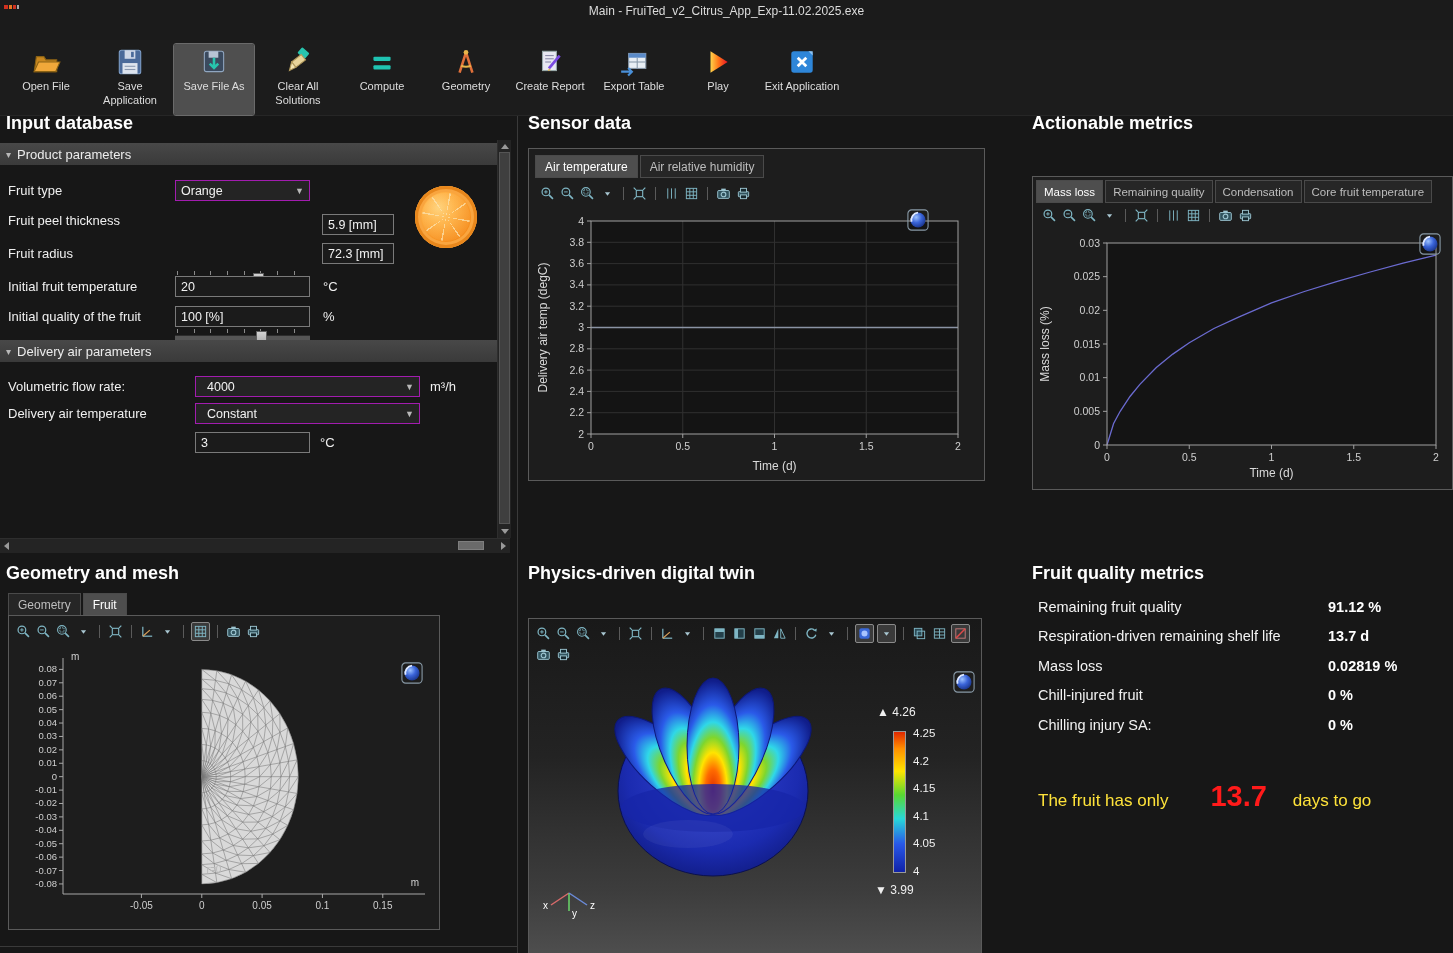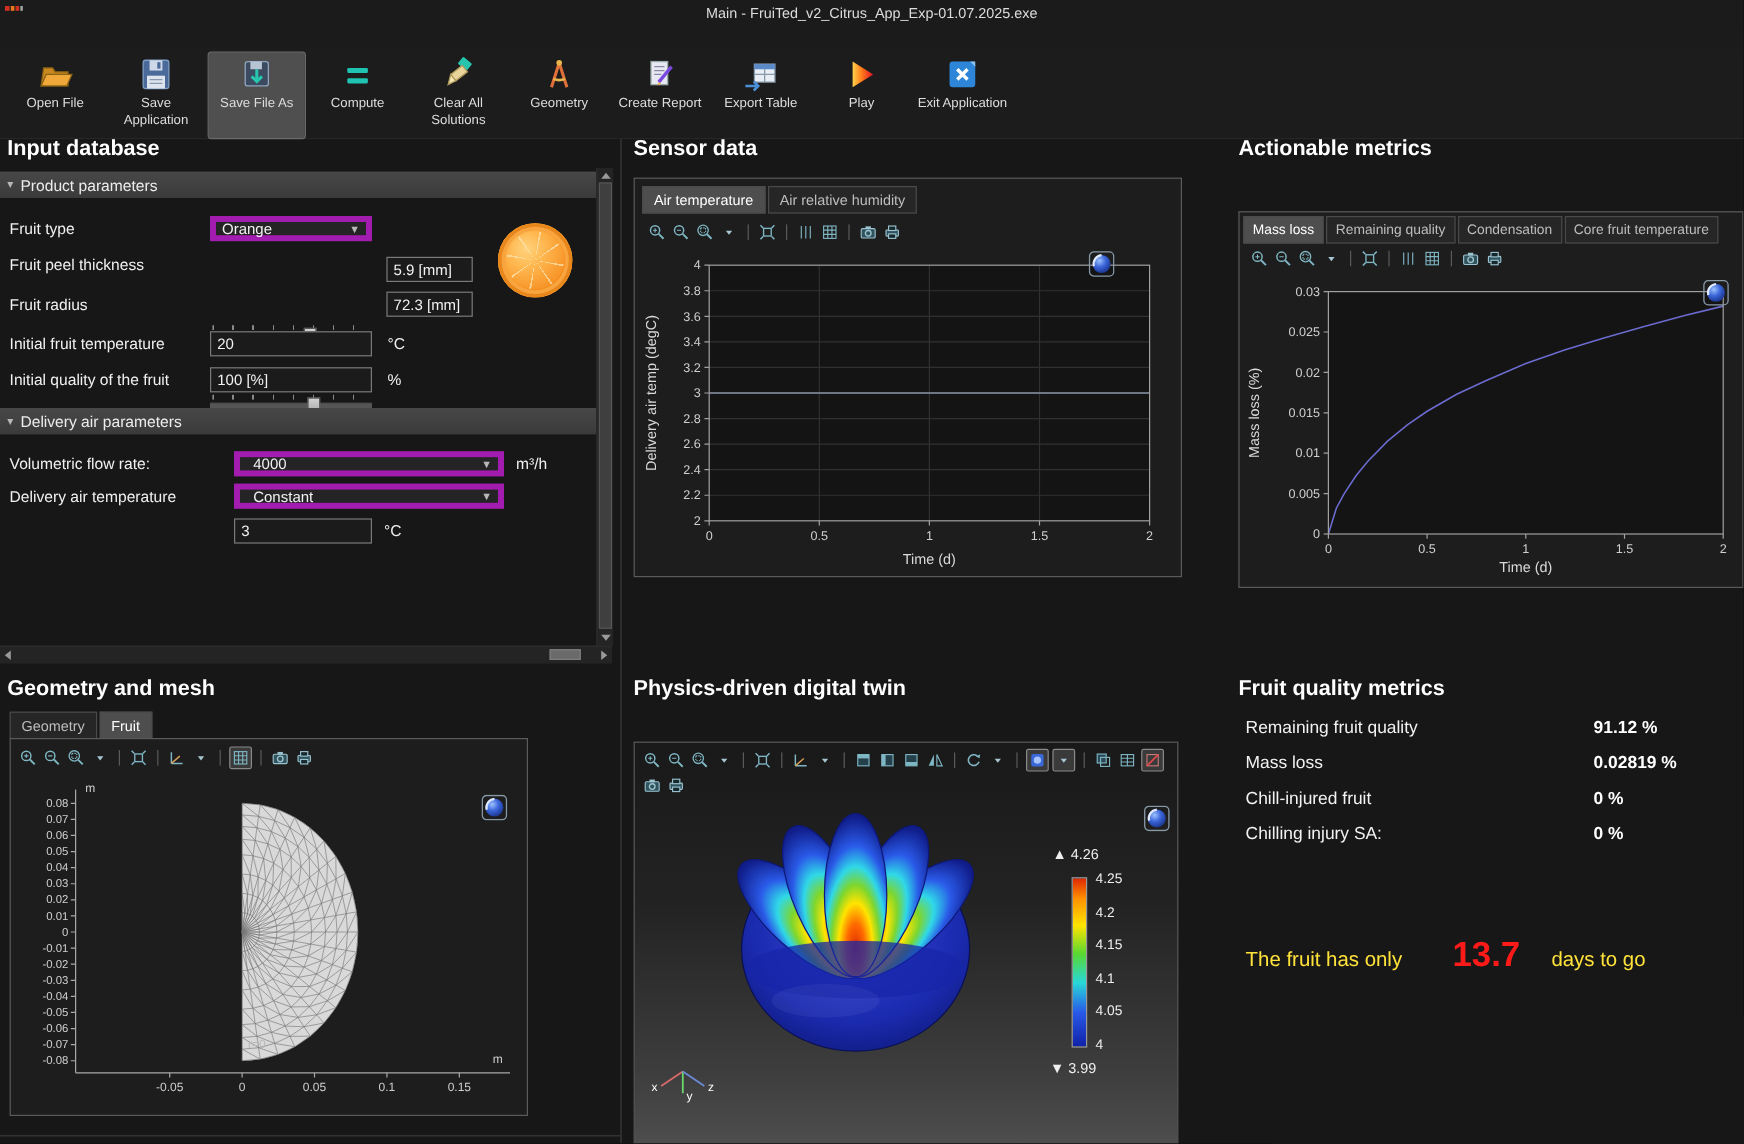--- a/index.html
+++ b/index.html
@@ -30,21 +30,21 @@
   
   .plot-toolbar{display:flex;align-items:center;gap:3px;}
   .pticon{width:17px;height:17px;display:inline-flex;align-items:center;justify-content:center;}
   .pticon svg{width:15px;height:15px;}
   .pticon.boxed{border:1px solid #8a8a8a;background:#3a3a3a;border-radius:2px;}
   .tsep{width:1px;height:13px;background:#5a5a5a;margin:0 4px;}
   
   .sec-hdr{left:0;width:497px;height:22px;background:linear-gradient(#484848,#3a3a3a);display:flex;align-items:center;font-size:13px;color:#ececec;padding-left:6px;box-sizing:border-box;gap:6px;}
   .sec-caret{color:#b8b8b8;font-size:10px;}
   .f-label{font-size:13px;color:#f0f0f0;height:21px;display:flex;align-items:center;}
-  .dropdown{background:#242424;border:5px solid #a21caf;height:21px;display:flex;align-items:center;justify-content:space-between;padding:0 5px;font-size:12.5px;color:#f2f2f2;box-sizing:border-box;}
+  .dropdown{background:#242424;border:1px solid #a21caf;height:21px;display:flex;align-items:center;justify-content:space-between;padding:0 5px;font-size:12.5px;color:#f2f2f2;box-sizing:border-box;}
   .dropdown .dd-caret{color:#b8b8b8;font-size:9px;}
   .valbox{background:#1b1b1b;border:1px solid #7a7a7a;height:21px;display:flex;align-items:center;padding:0 5px;font-size:12.5px;color:#f2f2f2;box-sizing:border-box;}
   input.textfield{background:#1b1b1b;border:1px solid #7a7a7a;height:21px;color:#f2f2f2;font-size:12.5px;padding:0 5px;box-sizing:border-box;font-family:"Liberation Sans",sans-serif;}
   .unit{font-size:13px;color:#f0f0f0;}
   .slider{width:135px;height:24px;position:relative;}
   .slider .ticksrow{height:4px;background:repeating-linear-gradient(90deg,#8a8a8a 0 1px,transparent 1px 16.7px);margin:1px 2px;}
   .slider .track{height:4px;background:#555;border-top:1px solid #2c2c2c;border-bottom:1px solid #2c2c2c;margin:2px 0;}
   .slider .thumb{position:absolute;top:2px;width:11px;height:19px;background:linear-gradient(#d2d2d2,#969696);border:1px solid #5f5f5f;box-sizing:border-box;}
   .orange{width:62px;height:62px;border-radius:50%;position:relative;
     background:radial-gradient(circle at 38% 35%, #ffd27a 0%, #ffb347 28%, #f78f1e 62%, #d8700a 100%);
@@ -87,21 +87,21 @@
       </linearGradient>
       <radialGradient id="gcomsol" cx="38%" cy="32%" r="80%">
         <stop offset="0" stop-color="#9cc2ff"></stop>
           <stop offset="0.45" stop-color="#3a64d8"></stop>
           <stop offset="1" stop-color="#122a7a"></stop>
       </radialGradient>
     </defs>
   </svg>
 
   <div class="abs titlebar">
-    <span>Main - FruiTed_v2_Citrus_App_Exp-01.07.2025.exe</span>
+    <span>Main - FruiTed_v2_Citrus_App_Exp-11.02.2025.exe</span>
   </div>
   <svg class="abs applogo" viewBox="0 0 26 10">
     <rect x="0" y="2" width="4" height="4" fill="#d03020"></rect>
       <rect x="5" y="2" width="3" height="4" fill="#e87820"></rect>
     <rect x="9" y="2" width="3" height="4" fill="#d03020"></rect>
       <rect x="13" y="2" width="2" height="4" fill="#a8a8a8"></rect>
   </svg>
 
   <div class="abs menubar">
     <span>File</span>
@@ -130,32 +130,32 @@
     <div class="tb-btn active">
       <svg viewBox="0 0 28 28">
         <rect x="5" y="4" width="18" height="19" rx="2" fill="#3b4a5e" stroke="#90a6c0"></rect>
         <rect x="9" y="4" width="9" height="6" fill="#b8c4d4"></rect>
         <path d="M14,10 L14,19 M10,15.5 L14,19.5 L18,15.5" fill="none" stroke="#27c4ae" stroke-width="2.4"></path>
       </svg>
       <div class="tb-label">Save File As</div>
     </div>
     <div class="tb-btn">
       <svg viewBox="0 0 28 28">
-        <rect x="6" y="9" width="16" height="4" rx="1" fill="#1fc3b2"></rect>
-        <rect x="6" y="17" width="16" height="4" rx="1" fill="#1fc3b2"></rect>
-      </svg>
-      <div class="tb-label">Compute</div>
-    </div>
-    <div class="tb-btn">
-      <svg viewBox="0 0 28 28">
         <rect x="15" y="2" width="9" height="7" rx="1" transform="rotate(40 19 5)" fill="#27c4ae"></rect>
         <path d="M8,14 L17,7 L21,12 L12,19 Z" fill="#e8d49a" stroke="#b0985a"></path>
         <path d="M6,22 L12,19 L8,14 Z" fill="#f4e6b4" stroke="#b0985a"></path>
       </svg>
       <div class="tb-label">Clear All Solutions</div>
+    </div>
+    <div class="tb-btn">
+      <svg viewBox="0 0 28 28">
+        <rect x="6" y="9" width="16" height="4" rx="1" fill="#1fc3b2"></rect>
+        <rect x="6" y="17" width="16" height="4" rx="1" fill="#1fc3b2"></rect>
+      </svg>
+      <div class="tb-label">Compute</div>
     </div>
     <div class="tb-btn">
       <svg viewBox="0 0 28 28">
         <path d="M14,5 L8,24 M14,5 L20,24" stroke="#e0703a" stroke-width="2.4" fill="none"></path>
         <path d="M9.5,17.5 A9,6.5 0 0 0 18.5,17.5" stroke="#e8b54a" fill="none" stroke-width="2"></path>
         <circle cx="14" cy="5" r="2.2" fill="#e8b54a"></circle>
       </svg>
       <div class="tb-label">Geometry</div>
     </div>
     <div class="tb-btn">
@@ -1053,20 +1053,24 @@
     </svg>
   </div>
 
   <div class="abs h1" style="left:1032px;top:563px;">Fruit quality metrics</div>
   <div class="abs" style="left:1038px;top:592px;width:410px;">
     <div class="q-row">
       <span class="q-label">Remaining fruit quality</span>
       <span class="q-value">91.12 %</span>
     </div>
     <div class="q-row">
+      <span class="q-label">Respiration-driven remaining shelf life</span>
+      <span class="q-value">13.7 d</span>
+    </div>
+    <div class="q-row">
       <span class="q-label">Mass loss</span>
       <span class="q-value">0.02819 %</span>
     </div>
     <div class="q-row">
       <span class="q-label">Chill-injured fruit</span>
       <span class="q-value">0 %</span>
     </div>
     <div class="q-row">
       <span class="q-label">Chilling injury SA:</span>
       <span class="q-value">0 %</span>

